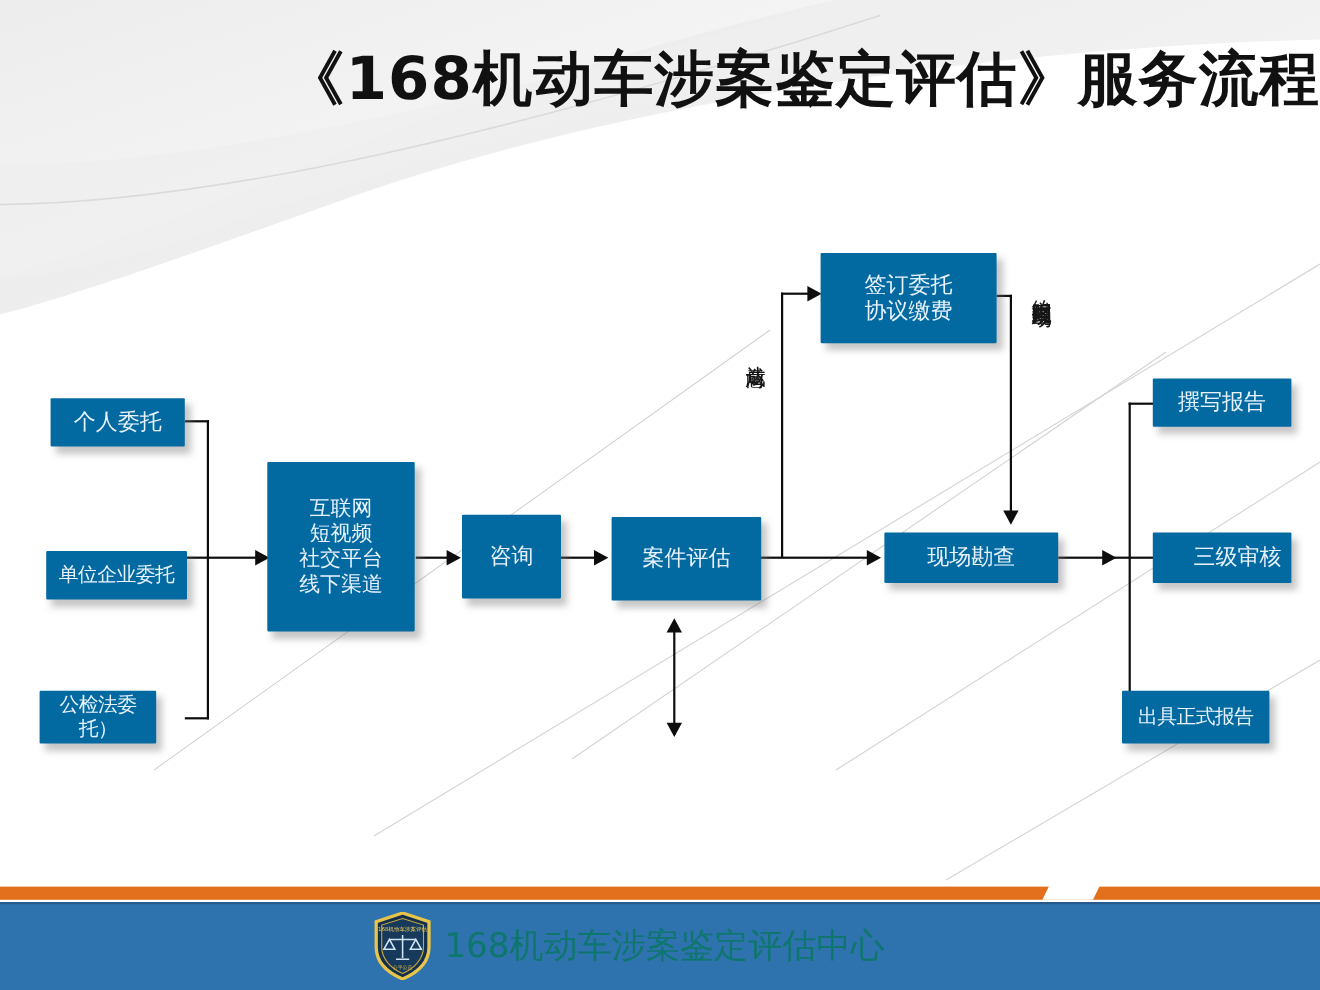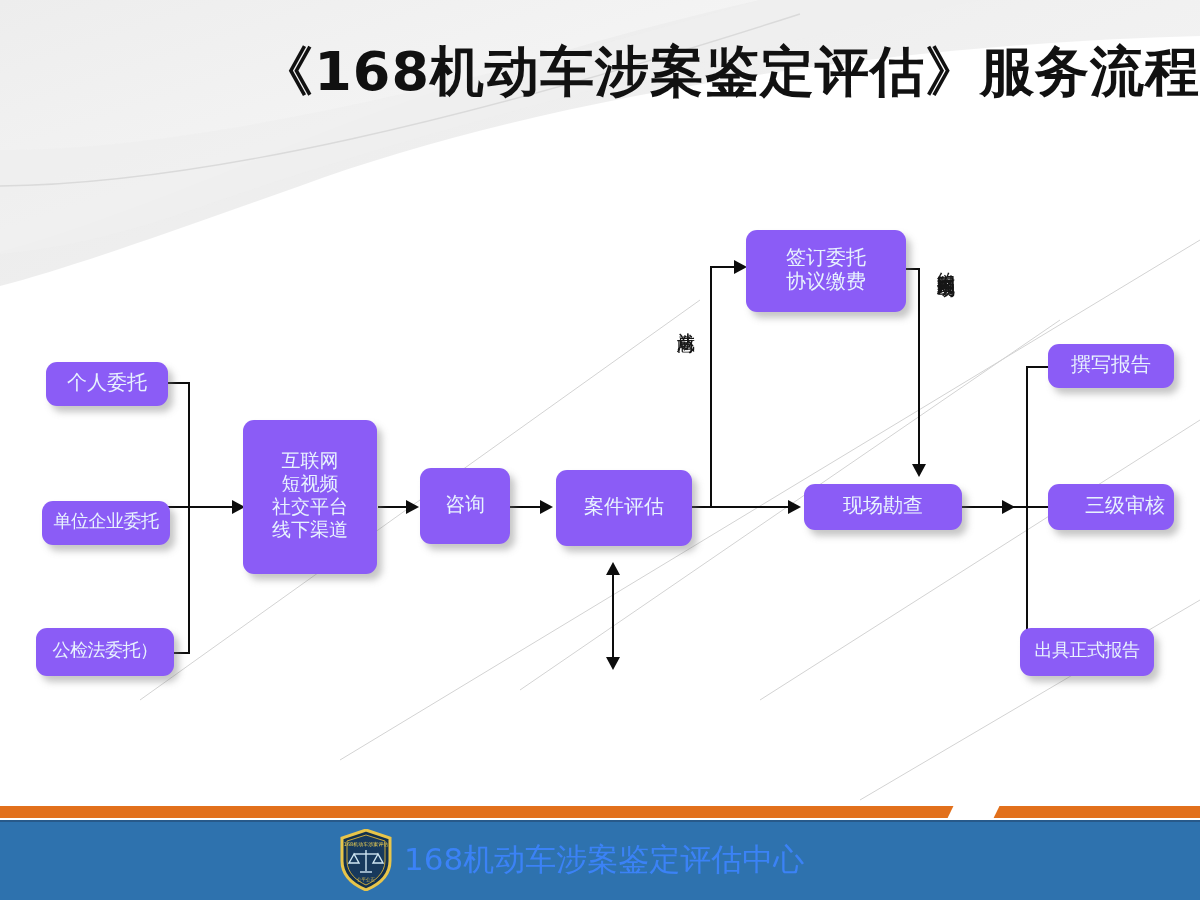--- a/index.html
+++ b/index.html
@@ -37,31 +37,31 @@
     font-size: 54px;
     font-weight: bold;
     color: #111111;
     letter-spacing: 1px;
     font-family: "DejaVu Sans", "Liberation Sans", sans-serif;
     white-space: nowrap;
   }
   
   .node {
     position: absolute;
-    background: #8b5cf6;
-    border-radius: 11px;
+    background: #0369a1;
+    border-radius: 1px;
     color: #E8F3FE;
     display: flex;
     align-items: center;
     justify-content: center;
     text-align: center;
     font-size: 20px;
     line-height: 1.22;
     box-shadow: 5px 6px 7px rgba(120,120,120,0.42);
-    font-family: Liberation Mono, monospace;
+    font-family: Liberation Serif, serif;
     box-sizing: border-box;
     padding: 2px 4px;
     white-space: pre-line;
   }
   .node.small { font-size: 19px; }
   .node.tight { font-size: 18px; letter-spacing: -0.5px; }
   
   .ln {
     position: absolute;
     background: #0d0d0d;
@@ -132,21 +132,21 @@
     position: absolute;
     left: 340px;
     top: 824px;
     height: 72px;
     display: flex;
     align-items: center;
     gap: 12px;
   }
   #footer-text {
     font-size: 31px;
-    color: #3b82f6;
+    color: #0f766e;
     font-family: "DejaVu Sans", "Liberation Sans", sans-serif;
     letter-spacing: 0px;
     white-space: nowrap;
   }
   .logo-wrap { width: 52px; height: 62px; display:block; }
 </style>
 </head>
 <body>
 
 <div id="slide">
@@ -209,21 +209,21 @@
   <div class="ln v" style="left:1026px; top:366px; height:286px;"></div>
   <div class="ln h" style="left:1026px; top:366px; width:24px;"></div>
   <div class="ln h" style="left:1012px; top:506px; width:38px;"></div>
   <div class="ln h" style="left:1026px; top:650px; width:24px;"></div>
 
   <div class="vlabel" style="left:676px; top:318px;">达成意向</div>
   <div class="vlabel" style="left:936px; top:258px;">约定时间内查勘现场</div>
 
   <div class="node" style="left:46px; top:362px; width:122px; height:44px;">个人委托</div>
   <div class="node tight" style="left:42px; top:501px; width:128px; height:44px;">单位企业委托</div>
-  <div class="node tight" style="left:36px; top:628px; width:138px; height:48px;text-align:center;">公检法委托）</div>
+  <div class="node tight" style="left:36px; top:628px; width:106px; height:48px;text-align:center;">公检法委托）</div>
 
   <div class="node small" style="left:243px; top:420px; width:134px; height:154px;">互联网
 短视频
 社交平台
 线下渠道</div>
 
   <div class="node" style="left:420px; top:468px; width:90px; height:76px;">咨询</div>
 
   <div class="node" style="left:556px; top:470px; width:136px; height:76px;">案件评估</div>
 

